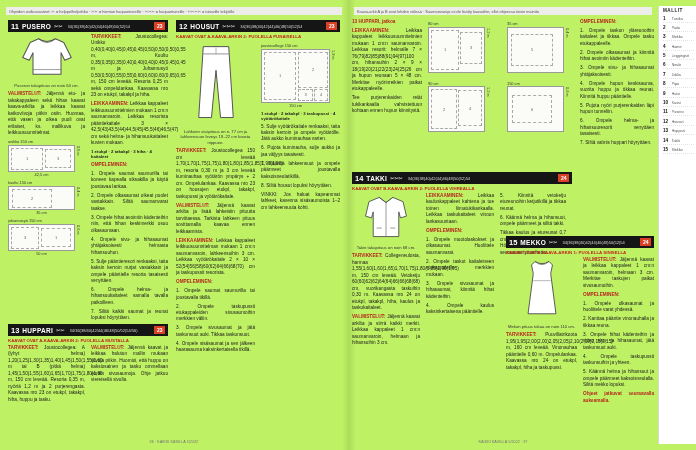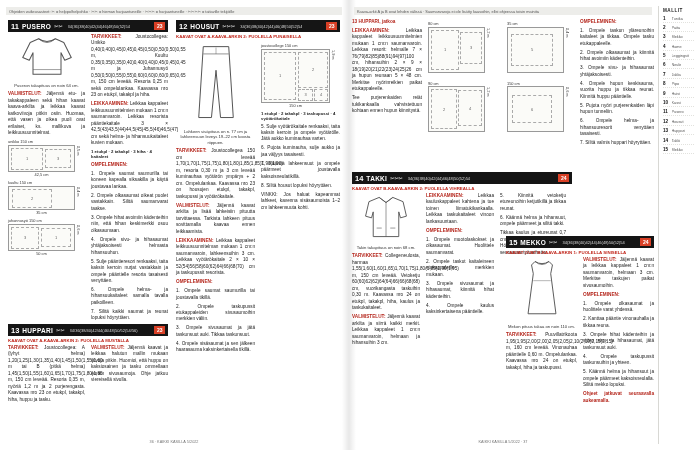--- a/index.html
+++ b/index.html
@@ -1,16 +1,16 @@
 <!DOCTYPE html>
 <html><head>
 <meta charset="utf-8">
 <style>
   html,body{margin:0;padding:0;background:#d9d8d4;}
-  .spread{position:relative;width:696px;height:450px;background:#ffffff;overflow:hidden;
+  .spread{position:relative;width:696px;height:450px;background:#bef264;overflow:hidden;
           font-family:"Liberation Sans","DejaVu Sans",sans-serif;color:#1b1b1b;}
   .page{position:absolute;top:6px;height:438px;}
   .page.left{left:4px;width:340px;}
   .page.right{left:352px;width:302px;}
   .gutter{position:absolute;left:342px;top:0;width:14px;height:450px;
           background:linear-gradient(90deg,rgba(0,0,0,0),rgba(0,0,0,.09),rgba(0,0,0,0));}
   .legend{position:absolute;top:1px;left:2px;right:2px;background:#ededea;color:#555;
           font-size:3.9px;padding:1.5px 3px;white-space:nowrap;overflow:hidden;}
   .sec{position:absolute;}
   .bar{display:flex;align-items:center;height:12px;background:#151515;color:#fff;

